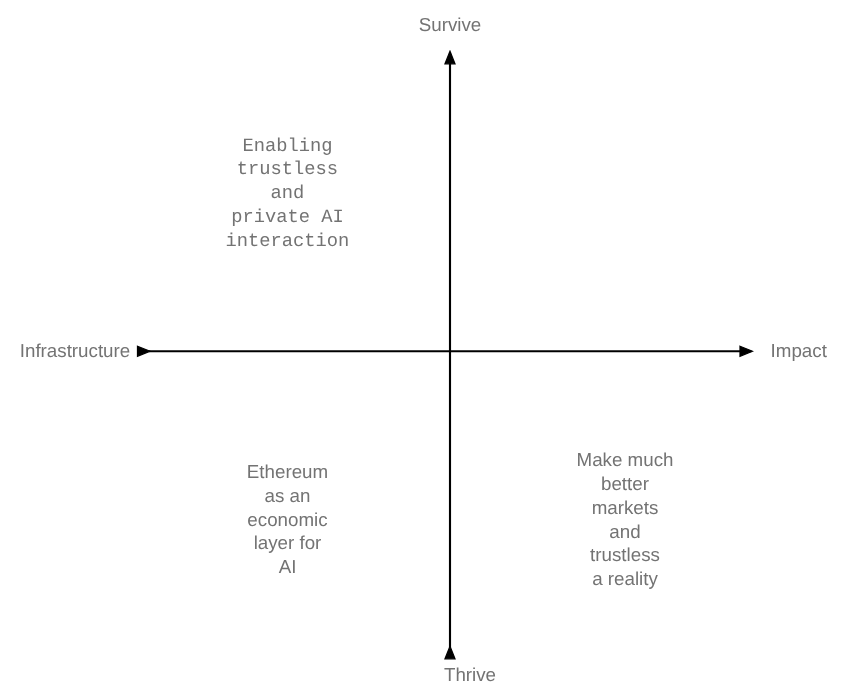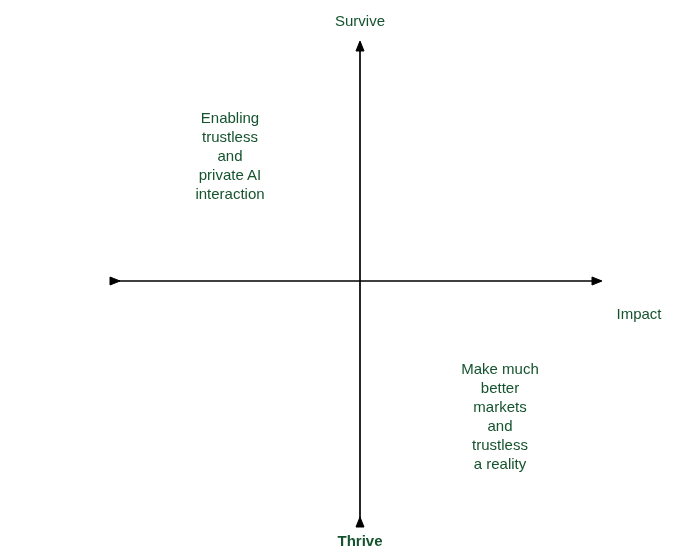--- a/index.html
+++ b/index.html
@@ -23,30 +23,30 @@
     width: 680px;
     height: 560px;
   }
   .label {
     position: absolute;
     transform: translate(-50%, -50%);
     font-size: 15px;
     line-height: 19px;
     text-align: center;
     white-space: pre-line;
-    color: #14532d;
+    color: #737373;
   }
   .axis-label {
     white-space: nowrap;
   }
   .survive-label        { left: 360px; top: 20px;  }
-  .thrive-label         { left: 360px; top: 540px; font-weight: bold; }
+  .thrive-label         { left: 376px; top: 540px; }
   .infrastructure-label { left: 60px;  top: 281px; }
-  .impact-label         { left: 639px; top: 281px; margin-top: 32px; }
-  .quad-tl { left: 230px; top: 155px; width: 170px; }
+  .impact-label         { left: 639px; top: 281px; }
+  .quad-tl { left: 230px; top: 155px; width: 170px; font-family: Liberation Mono, monospace; }
   .quad-tr { left: 500px; top: 155px; width: 170px; }
   .quad-bl { left: 230px; top: 416px; width: 170px; }
   .quad-br { left: 500px; top: 416px; width: 170px; }
 </style>
 </head>
 <body>
 
 <div class="canvas">
 
   <svg class="axes-svg" viewBox="0 0 680 560" xmlns="http://www.w3.org/2000/svg">
@@ -56,30 +56,36 @@
       </marker>
     </defs>
     <line x1="360" y1="518" x2="360" y2="42" stroke="#000000" stroke-width="1.7" marker-start="url(#arrowhead)" marker-end="url(#arrowhead)"></line>
     <line x1="119" y1="281" x2="601" y2="281" stroke="#000000" stroke-width="1.7" marker-start="url(#arrowhead)" marker-end="url(#arrowhead)"></line>
   </svg>
 
   <div class="label axis-label survive-label">Survive</div>
 
   <div class="label axis-label thrive-label">Thrive</div>
 
+  <div class="label axis-label infrastructure-label">Infrastructure</div>
 
   <div class="label axis-label impact-label">Impact</div>
 
   <div class="label quad-tl">Enabling
 trustless
 and
 private AI
 interaction</div>
 
 
+  <div class="label quad-bl">Ethereum
+as an
+economic
+layer for
+AI</div>
 
   <div class="label quad-br">Make much
 better
 markets
 and
 trustless
 a reality</div>
 
 </div>
 

